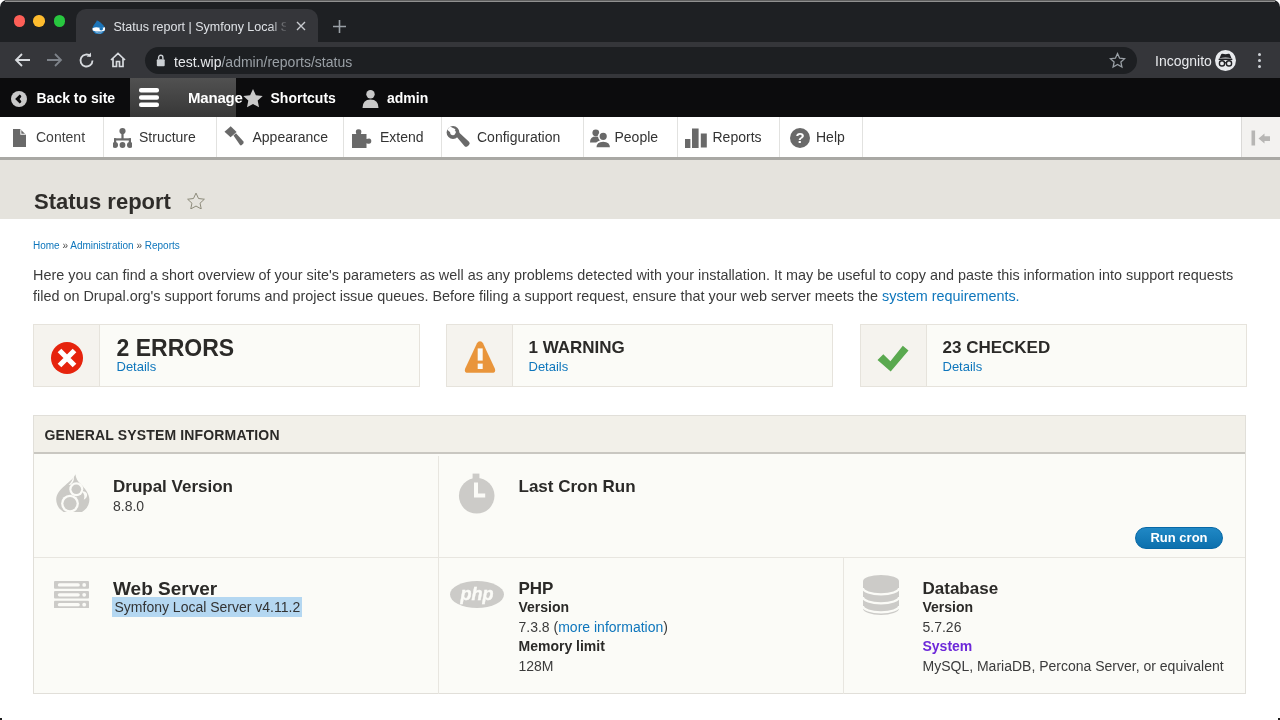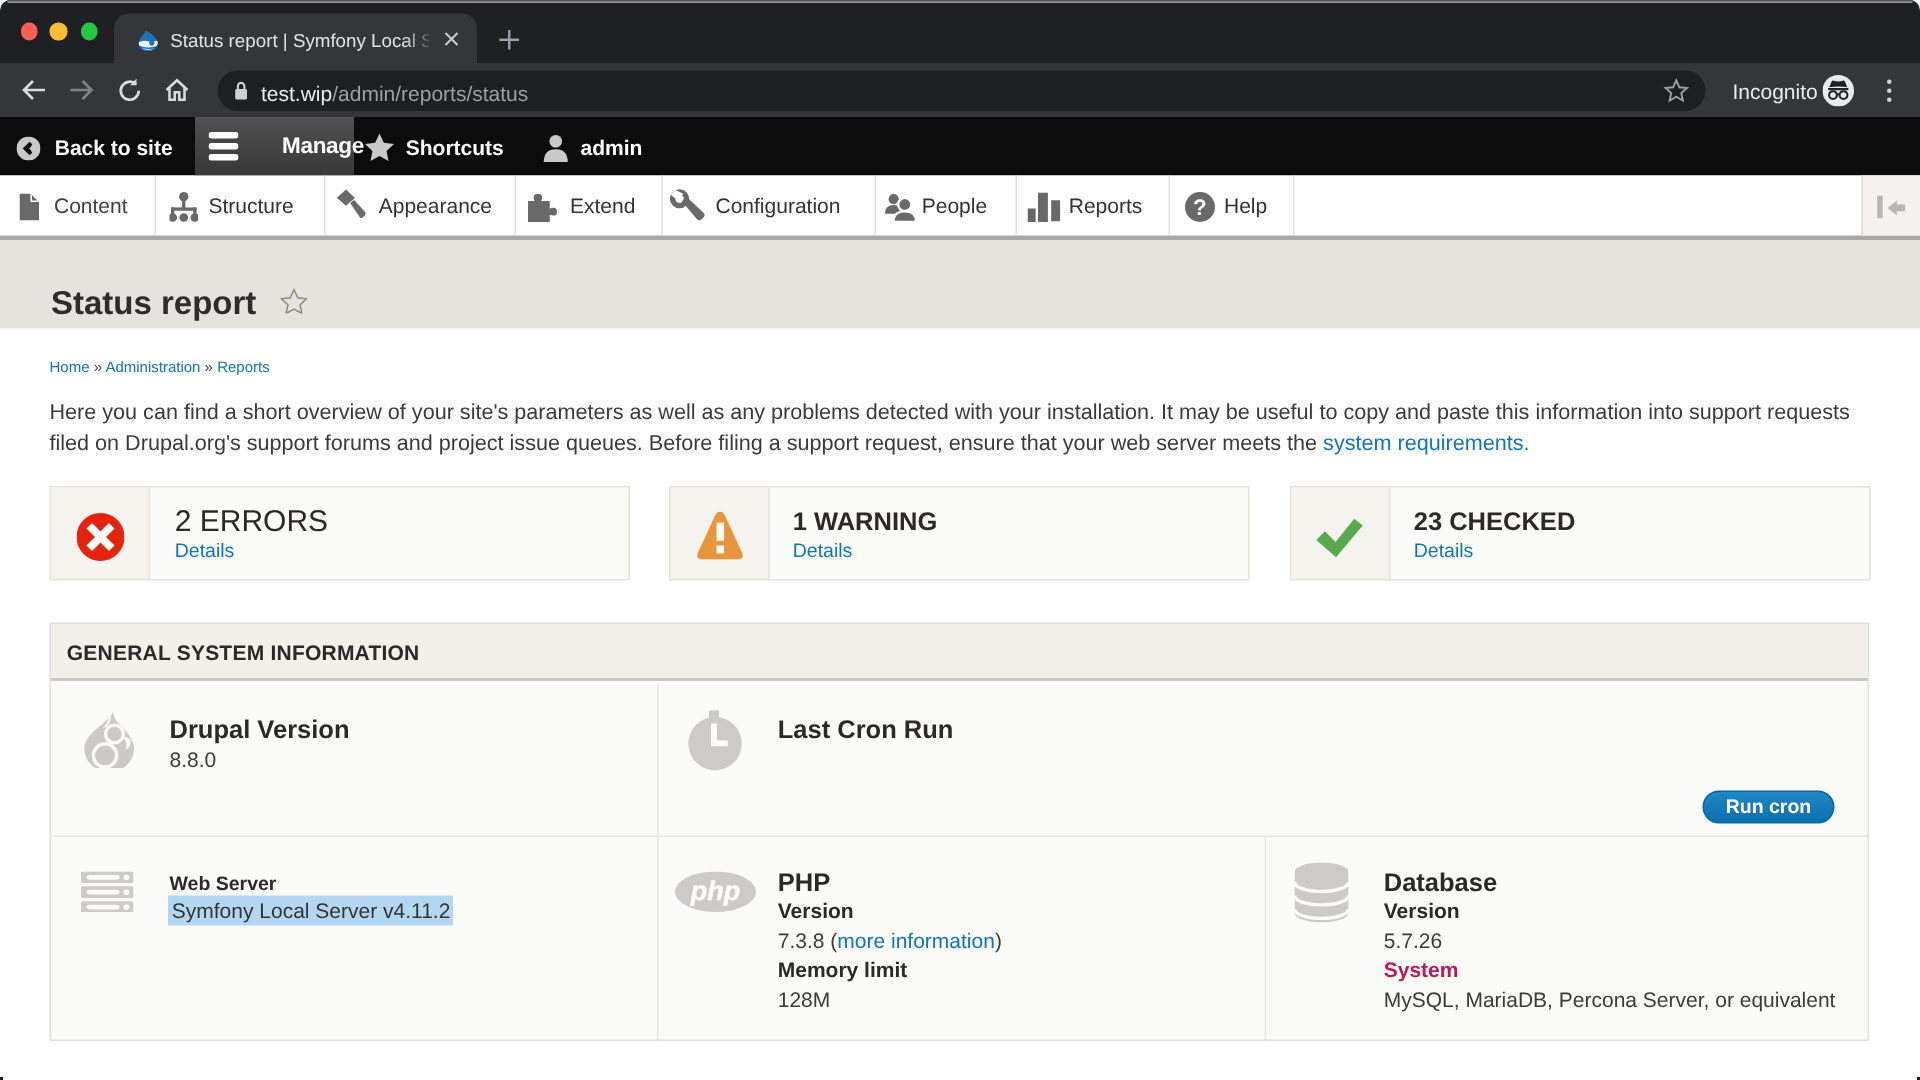--- a/index.html
+++ b/index.html
@@ -205,21 +205,21 @@
   <div class="abs" style="left:33px;top:264.8px;width:1260px;font-size:14.4px;line-height:21px;color:#3b3b3b;">Here you can find a short overview of your site's parameters as well as any problems detected with your installation. It may be useful to copy and paste this information into support requests<br>filed on Drupal.org's support forums and project issue queues. Before filing a support request, ensure that your web server meets the <span style="color:#0e76bc;">system requirements.</span></div>
 
   <div id="cards"></div>
 
   <div class="abs" style="left:32.5px;top:324px;width:387px;height:63px;background:#fbfbf7;border:1px solid #e6e3dc;"></div>
   <div class="abs" style="left:33.5px;top:325px;width:66px;height:61px;background:#f5f3ee;border-right:1px solid #e6e3dc;"></div>
   <svg class="abs" style="left:50.5px;top:341.5px;" width="32" height="32" viewBox="0 0 32 32">
     <circle cx="16" cy="16" r="16" fill="#e6230d"></circle>
     <path d="M8.5 8.5 L23.5 23.5 M23.5 8.5 L8.5 23.5" stroke="#fff" stroke-width="5.2"></path>
   </svg>
-  <div class="abs" style="left:116.5px;top:338.1px;font-size:20px;font-weight:normal;color:#2b2a28;line-height:20px;">2 ERRORS</div>
+  <div class="abs" style="left:116.5px;top:338.1px;font-size:23px;font-weight:bold;color:#2b2a28;line-height:20px;">2 ERRORS</div>
   <div class="abs" style="left:116.5px;top:358px;font-size:13px;color:#0e76bc;line-height:17px;">Details</div>
 
   <div class="abs" style="left:446px;top:324px;width:387px;height:63px;background:#fbfbf7;border:1px solid #e6e3dc;"></div>
   <div class="abs" style="left:447px;top:325px;width:66px;height:61px;background:#f5f3ee;border-right:1px solid #e6e3dc;"></div>
   <svg class="abs" style="left:463.5px;top:339.5px;" width="32" height="34" viewBox="0 0 32 34">
     <path d="M16 1.2 Q18 1.2 19 3.2 L30.8 28.6 Q32.2 32.8 28.2 32.8 L3.8 32.8 Q-0.2 32.8 1.2 28.6 L13 3.2 Q14 1.2 16 1.2 Z" fill="#e9953b"></path>
     <rect x="13.7" y="8.4" width="5" height="12.2" fill="#fbfaf6"></rect>
     <rect x="13.7" y="23.6" width="5" height="5.4" fill="#fbfaf6"></rect>
   </svg>
   <div class="abs" style="left:528.5px;top:338.1px;font-size:17px;font-weight:bold;color:#2b2a28;line-height:20px;">1 WARNING</div>
@@ -268,33 +268,33 @@
     <rect x="0" y="0" width="35" height="7.7" rx="1" fill="#cccbc8"></rect>
     <rect x="0" y="9.9" width="35" height="7.7" rx="1" fill="#cccbc8"></rect>
     <rect x="0" y="19.8" width="35" height="7.7" rx="1" fill="#cccbc8"></rect>
     <rect x="3.8" y="2.3" width="22" height="3.2" rx="1.6" fill="#fbfbf7"></rect>
     <rect x="3.8" y="12.2" width="22" height="3.2" rx="1.6" fill="#fbfbf7"></rect>
     <rect x="3.8" y="22.1" width="22" height="3.2" rx="1.6" fill="#fbfbf7"></rect>
     <circle cx="30.2" cy="3.9" r="1.9" fill="#fbfbf7"></circle>
     <circle cx="30.2" cy="13.8" r="1.9" fill="#fbfbf7"></circle>
     <circle cx="30.2" cy="23.7" r="1.9" fill="#fbfbf7"></circle>
   </svg>
-  <div class="abs" style="left:113px;top:578.5px;font-size:13px;font-weight:bold;color:#2b2a28;line-height:19.7px;">Web Server</div>
+  <div class="abs" style="left:113px;top:578.5px;font-size:19px;font-weight:bold;color:#2b2a28;line-height:19.7px;">Web Server</div>
   <div class="abs" style="left:112px;top:597px;width:190px;height:20px;background:#b4d7f1;"></div>
   <div class="abs" style="left:114.5px;top:597.7px;font-size:14px;color:#333;line-height:19.7px;">Symfony Local Server v4.11.2</div>
 
   <svg class="abs" style="left:450px;top:581px;" width="54" height="27" viewBox="0 0 54 27">
     <ellipse cx="27" cy="13.5" rx="27" ry="13.5" fill="#cccbc8"></ellipse>
     <text x="27" y="19" font-family="Liberation Sans, sans-serif" font-size="18" font-weight="bold" font-style="italic" fill="#fbfbf7" stroke="#fbfbf7" stroke-width="0.4" text-anchor="middle">php</text>
   </svg>
   <div class="abs" style="left:518.5px;top:578.5px;font-size:17px;font-weight:bold;color:#2b2a28;line-height:19.7px;">PHP</div>
   <div class="abs" style="left:518.5px;top:598px;font-size:14px;color:#3b3b3b;line-height:19.7px;"><b style="color:#2b2a28;">Version</b><br>7.3.8 (<span style="color:#0e76bc;">more information</span>)<br><b style="color:#2b2a28;">Memory limit</b><br>128M</div>
 
   <svg class="abs" style="left:862.5px;top:574.5px;" width="36" height="40" viewBox="0 0 36 40">
     <path d="M0 6.3 A18 6.3 0 0 1 36 6.3 V33.6 A18 6.3 0 0 1 0 33.6 Z" fill="#cccbc8"></path>
     <path d="M0 13 A18 6.3 0 0 0 36 13" stroke="#fbfbf7" stroke-width="2.2" fill="none"></path>
     <path d="M0 22 A18 6.3 0 0 0 36 22" stroke="#fbfbf7" stroke-width="2.2" fill="none"></path>
     <path d="M0 31 A18 6.3 0 0 0 36 31" stroke="#fbfbf7" stroke-width="2.2" fill="none"></path>
   </svg>
   <div class="abs" style="left:922.5px;top:578.5px;font-size:17px;font-weight:bold;color:#2b2a28;line-height:19.7px;">Database</div>
-  <div class="abs" style="left:922.5px;top:598px;font-size:14px;color:#3b3b3b;line-height:19.7px;"><b style="color:#2b2a28;">Version</b><br>5.7.26<br><b style="color:#be185d;">System</b><br>MySQL, MariaDB, Percona Server, or equivalent</div>
+  <div class="abs" style="left:922.5px;top:598px;font-size:14px;color:#3b3b3b;line-height:19.7px;"><b style="color:#2b2a28;">Version</b><br>5.7.26<br><b style="color:#6d28d9;">System</b><br>MySQL, MariaDB, Percona Server, or equivalent</div>
 
 </div>
 
 </body></html>

